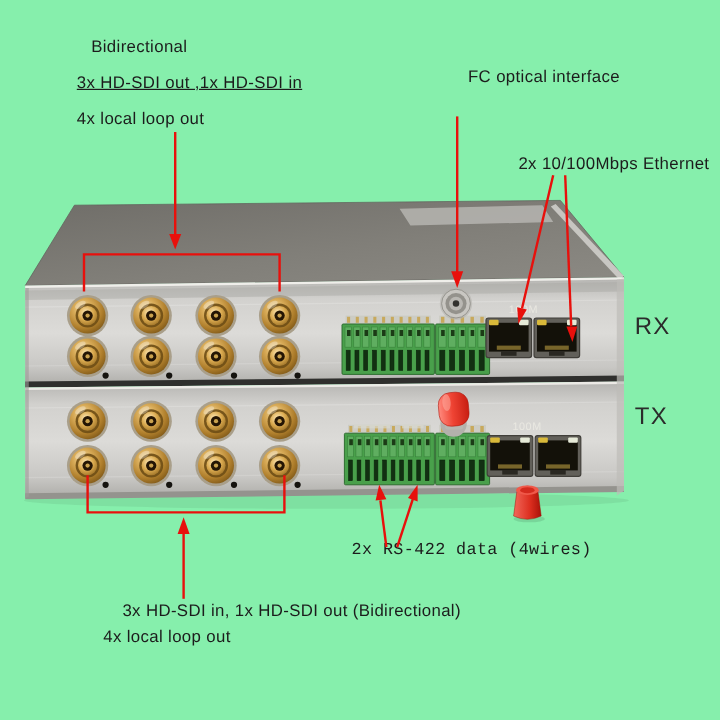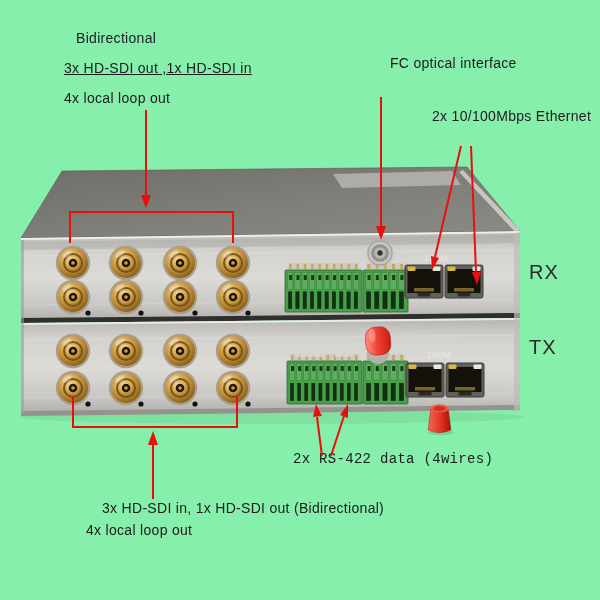--- a/index.html
+++ b/index.html
@@ -13,21 +13,21 @@
 </style>
 </head>
 <body>
 
 <div class="stage">
 
   <div class="lbl" style="left:76px;top:30px;">Bidirectional</div>
   <div class="lbl" style="left:64px;top:60px;text-decoration:underline;">3x HD-SDI out ,1x HD-SDI in</div>
   <div class="lbl" style="left:64px;top:90px;">4x local loop out</div>
   <div class="lbl" style="left:346px;top:55px;margin-left:44px;">FC optical interface</div>
-  <div class="lbl" style="left:432px;top:108px;">2x 10/100Mbps Ethernet</div>
+  <div class="lbl" style="left:432px;top:128px;">2x 10/100Mbps Ethernet</div>
   <div class="unit-lbl" style="left:529px;top:261px;text-align:center;">RX</div>
   <div class="unit-lbl" style="left:529px;top:336px;">TX</div>
   <div class="lbl" style="left:293px;top:451px;font-family:Liberation Mono, monospace;">2x RS-422 data (4wires)</div>
   <div class="lbl" style="left:102px;top:500px;">3x HD-SDI  in, 1x HD-SDI out (Bidirectional)</div>
   <div class="lbl" style="left:86px;top:522px;">4x local loop out</div>
 
   <svg width="600" height="600" viewBox="0 0 600 600">
     <defs>
       <linearGradient id="metalV" x1="0" y1="0" x2="0" y2="1">
         <stop offset="0" stop-color="#b7b6b3"></stop>

